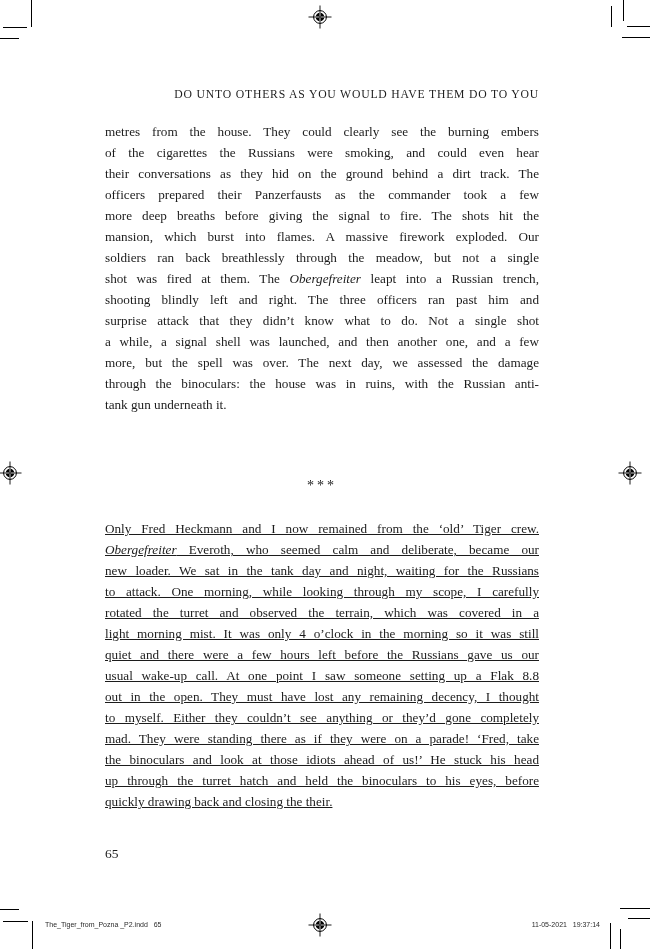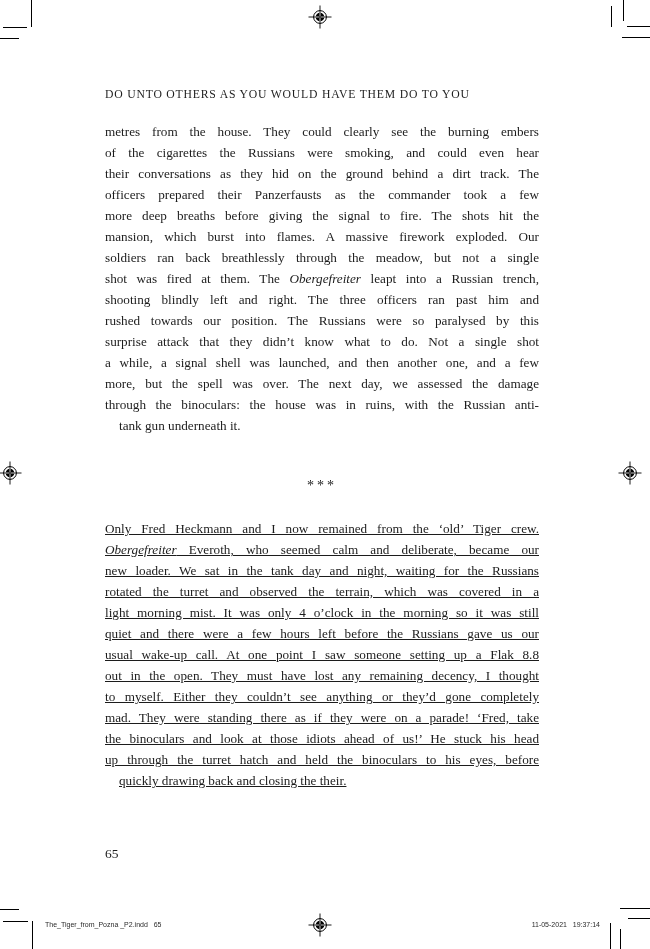--- a/index.html
+++ b/index.html
@@ -4,32 +4,32 @@
 <style>
   html,body { margin:0; padding:0; background:#ffffff; }
   #sheet {
     position:relative; width:650px; height:949px;
     background:#ffffff; overflow:hidden;
     font-family:"Liberation Serif", serif; color:#1c1c1c;
   }
   
   #running-head {
     position:absolute; left:105px; top:88px; width:434px;
-    text-align:left; font-size:11.7px; letter-spacing:0.8px;
+    text-align:right; font-size:11.7px; letter-spacing:0.8px;
     white-space:nowrap; color:#1e1e1e;
   }
   
   .body-col { position:absolute; left:105px; width:434px; }
   #para-1 { top:121px; }
   #para-2 { top:518px;text-decoration:underline; }
   .line {
     height:21px; line-height:21px; font-size:13.2px;
     text-align:justify; text-align-last:justify; overflow:hidden;
   }
-  .line.last { text-align-last:left;margin-left:14px; }
+  .line.last { text-align-last:left; }
   #section-break {
     position:absolute; left:105px; top:478px; width:434px;
     text-align:center; font-size:14px; letter-spacing:3px; color:#1c1c1c;
   }
   #page-number {
     position:absolute; left:105px; top:846px; width:434px;
     font-size:13.5px;
   }
   
   .slug {
@@ -102,34 +102,34 @@
   <div id="para-1" class="body-col">
       <div class="line">metres from the house. They could clearly see the burning embers</div>
       <div class="line">of the cigarettes the Russians were smoking, and could even hear</div>
       <div class="line">their conversations as they hid on the ground behind a dirt track. The</div>
       <div class="line">officers prepared their Panzerfausts as the commander took a few</div>
       <div class="line">more deep breaths before giving the signal to fire. The shots hit the</div>
       <div class="line">mansion, which burst into flames. A massive firework exploded. Our</div>
       <div class="line">soldiers ran back breathlessly through the meadow, but not a single</div>
       <div class="line">shot was fired at them. The <i>Obergefreiter</i> leapt into a Russian trench,</div>
       <div class="line">shooting blindly left and right. The three officers ran past him and</div>
-      <div class="line">rushed towards our position. The Russians were so paralysed by this</div>
       <div class="line">surprise attack that they didn’t know what to do. Not a single shot</div>
       <div class="line">a while, a signal shell was launched, and then another one, and a few</div>
       <div class="line">more, but the spell was over. The next day, we assessed the damage</div>
       <div class="line">through the binoculars: the house was in ruins, with the Russian anti-</div>
       <div class="line last">tank gun underneath it.</div>
     </div>
 
   <div id="section-break">***</div>
 
   <div id="para-2" class="body-col">
       <div class="line">Only Fred Heckmann and I now remained from the ‘old’ Tiger crew.</div>
       <div class="line"><i>Obergefreiter</i> Everoth, who seemed calm and deliberate, became our</div>
       <div class="line">new loader. We sat in the tank day and night, waiting for the Russians</div>
+      <div class="line">to attack. One morning, while looking through my scope, I carefully</div>
       <div class="line">rotated the turret and observed the terrain, which was covered in a</div>
       <div class="line">light morning mist. It was only 4 o’clock in the morning so it was still</div>
       <div class="line">quiet and there were a few hours left before the Russians gave us our</div>
       <div class="line">usual wake-up call. At one point I saw someone setting up a Flak 8.8</div>
       <div class="line">out in the open. They must have lost any remaining decency, I thought</div>
       <div class="line">to myself. Either they couldn’t see anything or they’d gone completely</div>
       <div class="line">mad. They were standing there as if they were on a parade! ‘Fred, take</div>
       <div class="line">the binoculars and look at those idiots ahead of us!’ He stuck his head</div>
       <div class="line">up through the turret hatch and held the binoculars to his eyes, before</div>
       <div class="line last">quickly drawing back and closing the their.</div>

